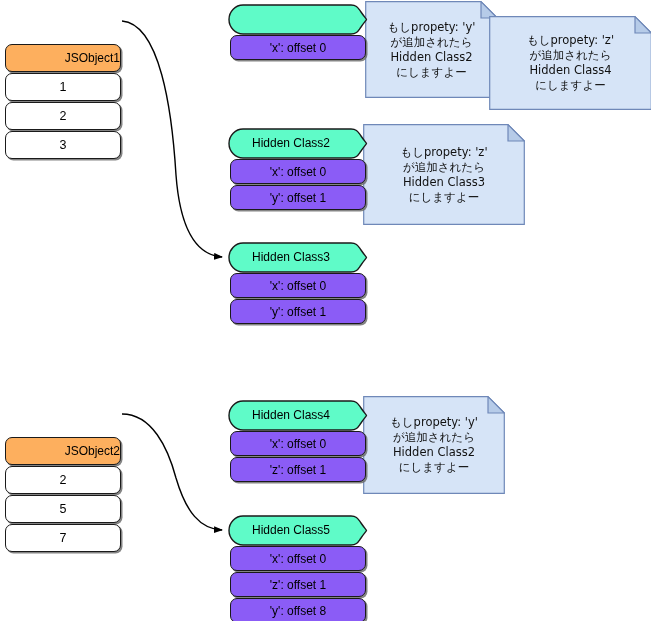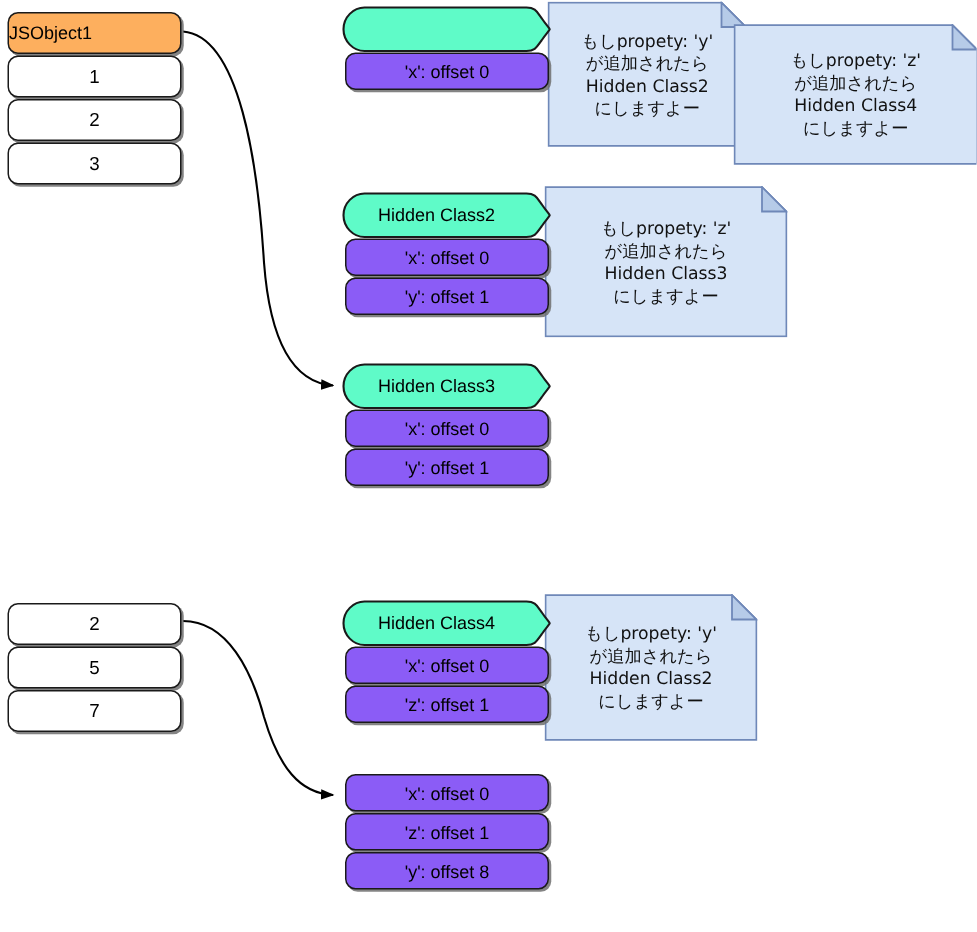--- a/index.html
+++ b/index.html
@@ -9,23 +9,24 @@
     color:#000000;
   }
   .layer{position:absolute;left:0;top:0;width:651px;height:621px;}
   #arrow-layer{pointer-events:none;}
 
   
   .jsobject{position:absolute;width:116px;}
   .js-header{
     box-sizing:border-box;height:28px;width:116px;
     background:#FDAF5E;border:1.4px solid #1a1a1a;border-radius:7px;
-    display:flex;align-items:center;justify-content:flex-start;
+    display:flex;align-items:center;justify-content:flex-end;
     font-size:12px;line-height:1;
     box-shadow:1.5px 1.5px 0 rgba(110,110,110,0.85);
+    margin-top:36px;
   }
   .js-row{
     box-sizing:border-box;height:28px;width:116px;margin-top:1px;
     background:#ffffff;border:1.4px solid #1a1a1a;border-radius:7px;
     display:flex;align-items:center;justify-content:center;
     font-size:12.5px;line-height:1;
     box-shadow:1.5px 1.5px 0 rgba(110,110,110,0.85);
   }
 
   
@@ -132,20 +133,23 @@
   </div>
   <div class="js-row">
     <span>2</span>
   </div>
   <div class="js-row">
     <span>3</span>
   </div>
 </div>
 
 <div class="jsobject" style="left:5px;top:401px;z-index:5;">
+  <div class="js-header">
+    <span>JSObject2</span>
+  </div>
   <div class="js-row">
     <span>2</span>
   </div>
   <div class="js-row">
     <span>5</span>
   </div>
   <div class="js-row">
     <span>7</span>
   </div>
 </div>
@@ -214,20 +218,30 @@
   </div>
   <div class="hc-row">
     <span>'x': offset 0</span>
   </div>
   <div class="hc-row">
     <span>'z': offset 1</span>
   </div>
 </div>
 
 <div class="hclass" style="left:228px;top:515px;z-index:6;">
+  <div class="hc-head-wrap">
+    <svg width="140" height="32" viewBox="0 0 140 32">
+      <path d="M15,1 H123 C129,1 130,4 133,8 C136,12.5 138.5,15 138.5,15.5
+               C138.5,16 136,18.5 133,23 C130,27 129,30 123,30 H15
+               C7.5,30 1,23.5 1,15.5 C1,7.5 7.5,1 15,1 Z" fill="#5FFBC8" stroke="#1a1a1a" stroke-width="1.4"></path>
+    </svg>
+    <div class="hc-head-label">
+      <span>Hidden Class5</span>
+    </div>
+  </div>
   <div class="hc-row">
     <span>'x': offset 0</span>
   </div>
   <div class="hc-row">
     <span>'z': offset 1</span>
   </div>
   <div class="hc-row">
     <span>'y': offset 8</span>
   </div>
 </div>

